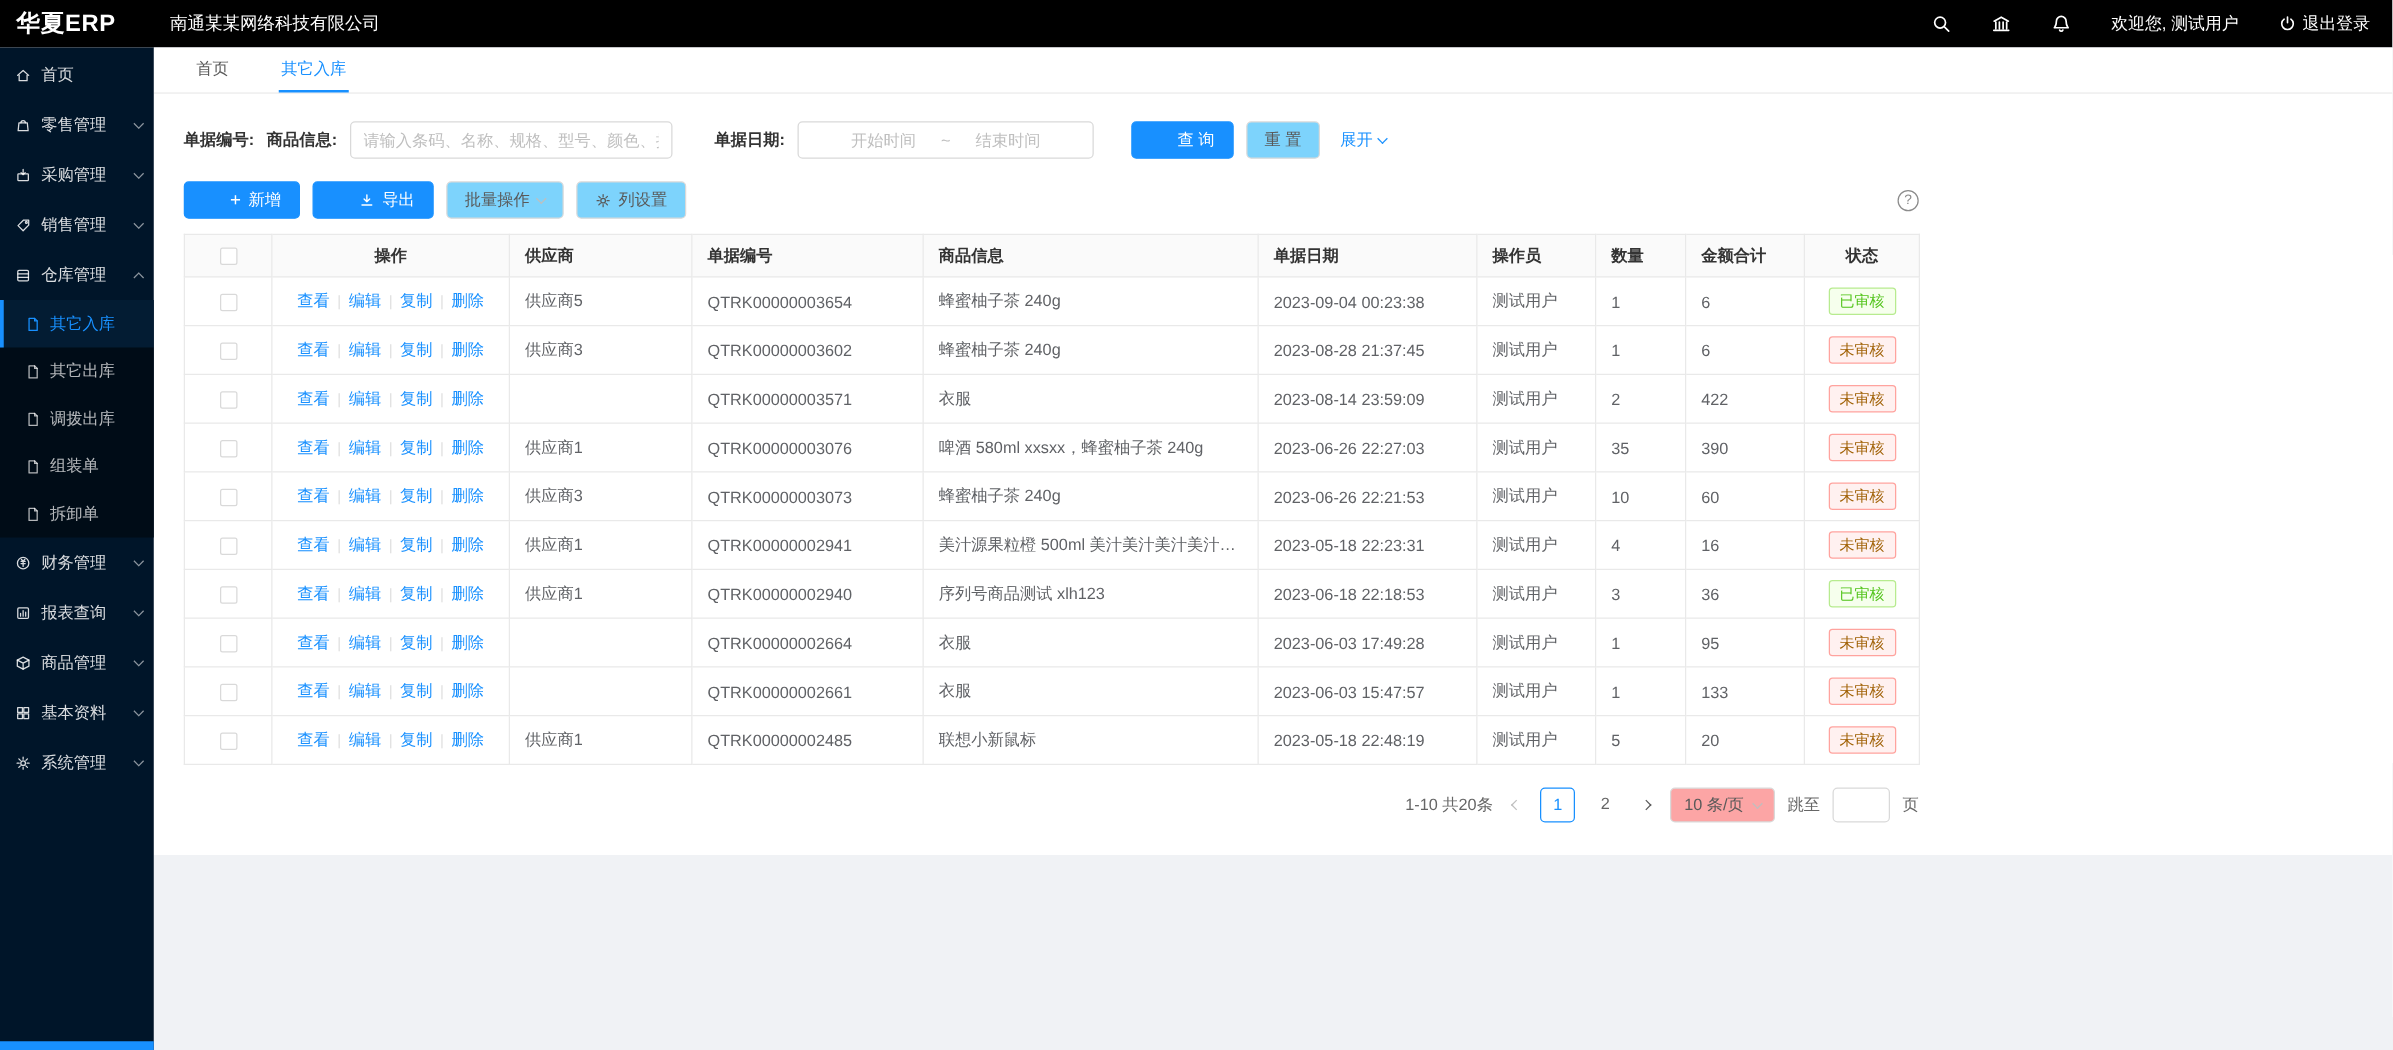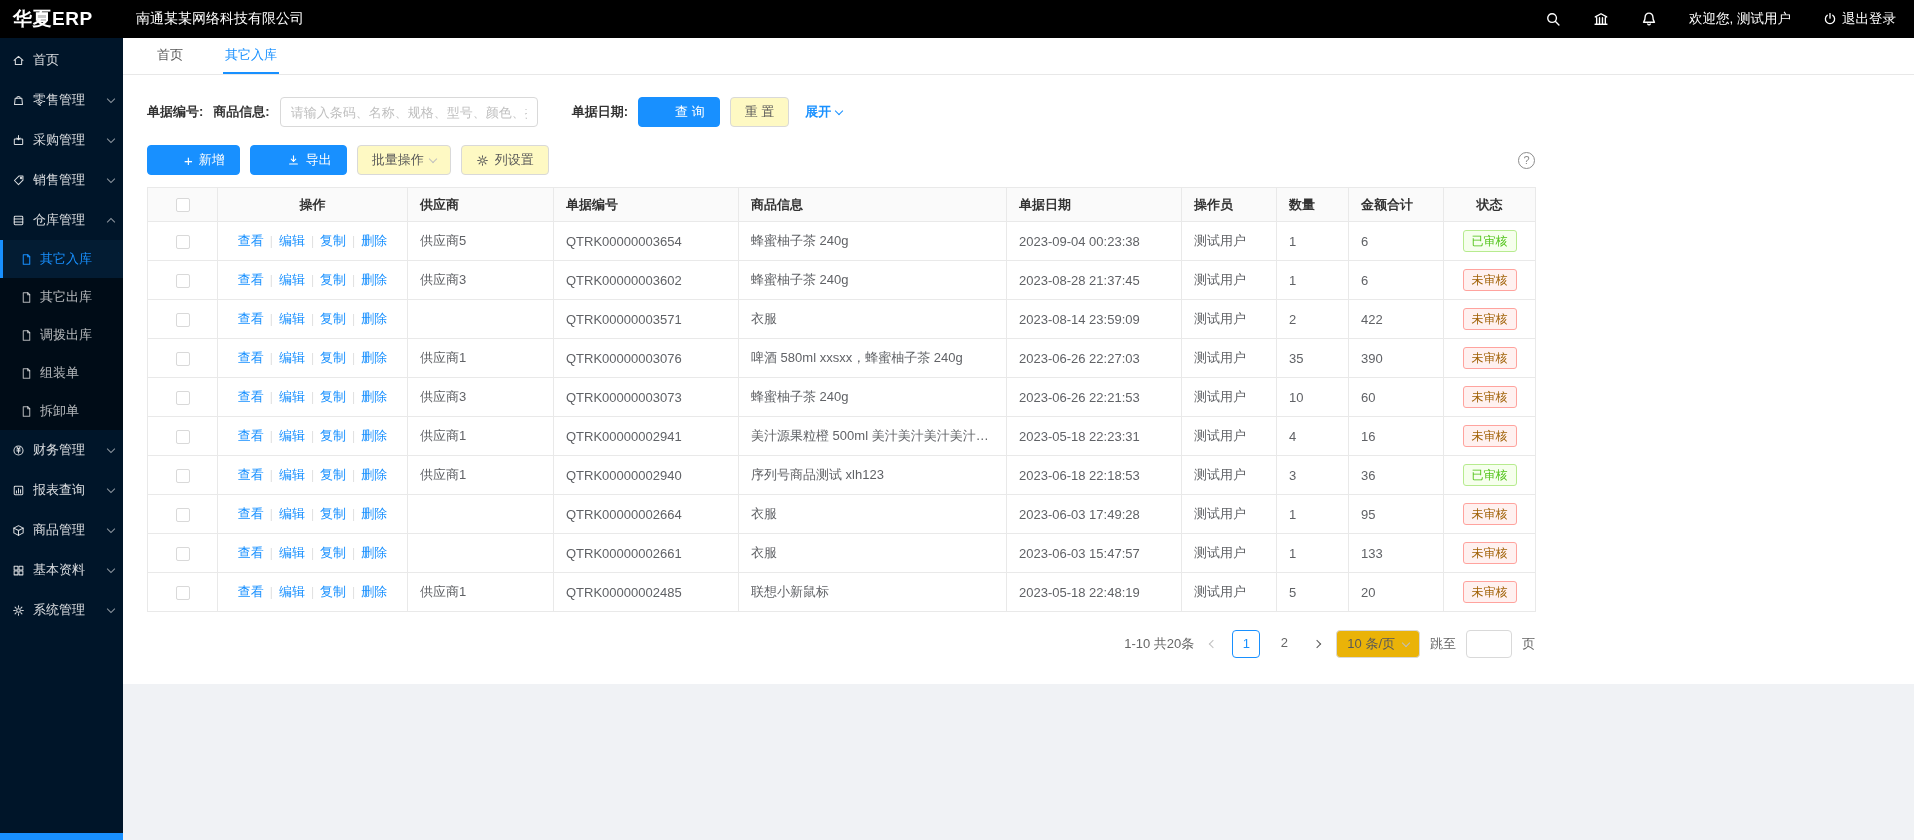--- a/index.html
+++ b/index.html
@@ -47,25 +47,25 @@
   .filters { display:flex; align-items:center; margin-bottom:18px; }
   .flabel { font-weight:600; color:#333; margin-right:10px; white-space:nowrap; }
   .inp { height:30px; border:1px solid #d9d9d9; border-radius:4px; padding:0 10px; font-size:13px; font-family:inherit; color:#333; background:#fff; }
   .inp::placeholder { color:#bfbfbf; }
   .w-bill { width:253px; margin-right:34px; }
   .w-goods { width:258px; margin-right:34px; }
   .daterange { width:237px; height:30px; border:1px solid #d9d9d9; border-radius:4px; display:flex; align-items:center; justify-content:center; margin-right:30px; padding:0 4px; cursor:pointer; background:#fff; }
   .daterange input { border:none; outline:none; width:88px; text-align:center; font-size:13px; font-family:inherit; color:#333; }
   .daterange input::placeholder { color:#bfbfbf; }
   .dsep { color:#bfbfbf; padding:0 2px; }
-  .btn { height:30px; border-radius:4px; border:1px solid #d9d9d9; background:#fef9c3; color:#595959; font-size:13px; padding:0 14px; display:inline-flex; align-items:center; gap:6px; cursor:pointer; font-family:inherit; white-space:nowrap; }
+  .btn { height:30px; border-radius:4px; border:1px solid #d9d9d9; background:#7dd3fc; color:#595959; font-size:13px; padding:0 14px; display:inline-flex; align-items:center; gap:6px; cursor:pointer; font-family:inherit; white-space:nowrap; }
   .btn.primary { background:#1890ff; border-color:#1890ff; color:#fff;padding-left:36px; }
   .btn .i svg { width:13px; height:13px; display:block; }
   .plus { font-size:15px; line-height:1; }
-  .link-expand { color:#1890ff; display:inline-flex; align-items:center; gap:5px; margin-left:16px; cursor:pointer;font-weight:bold; }
+  .link-expand { color:#1890ff; display:inline-flex; align-items:center; gap:5px; margin-left:16px; cursor:pointer; }
   
   .toolbar { display:flex; align-items:center; gap:10px; margin-bottom:12px; }
   .help { margin-left:auto; width:17px; height:17px; border-radius:50%; border:1px solid #8c8c8c; color:#8c8c8c; font-size:11px; display:flex; align-items:center; justify-content:center; cursor:pointer; }
   
   table { width:1388px; border-collapse:collapse; table-layout:fixed; }
   th, td { border:1px solid #e9e9e9; }
   th { background:#fafafa; font-weight:600; color:#333; height:34px; padding:0 12px; text-align:left; font-size:13px; }
   td { height:39px; padding:0 12px; color:#606266; font-size:13px; white-space:nowrap; overflow:hidden; text-overflow:ellipsis; }
   .center { text-align:center; }
   a.action { color:#1890ff; text-decoration:none; cursor:pointer; }
@@ -73,21 +73,21 @@
   .checkbox { width:14px; height:14px; border:1px solid #d9d9d9; border-radius:2px; background:#fff; display:inline-block; vertical-align:middle; cursor:pointer; }
   .badge { display:inline-block; font-size:12px; padding:0 8px; line-height:20px; border-radius:3px; border:1px solid; }
   .badge.approved { color:#52c41a; border-color:#b7eb8f; background:#f6ffed; }
   .badge.pending  { color:#a16207; border-color:#ffa39e; background:#fff1f0; }
   
   .pagination { display:flex; align-items:center; justify-content:flex-end; gap:10px; margin-top:18px; color:#666; }
   .pg-arrow { width:18px; height:28px; display:flex; align-items:center; justify-content:center; color:#bfbfbf; cursor:pointer; }
   .pg-arrow.next { color:#595959; }
   .pg-num { min-width:28px; height:28px; line-height:26px; text-align:center; border-radius:4px; cursor:pointer; }
   .pg-num.active { border:1px solid #1890ff; color:#1890ff; background:#fff; }
-  .pg-size { height:28px; border:1px solid #d9d9d9; border-radius:4px; display:inline-flex; align-items:center; gap:8px; padding:0 10px; cursor:pointer; color:#595959; background:#eab308; }
+  .pg-size { height:28px; border:1px solid #d9d9d9; border-radius:4px; display:inline-flex; align-items:center; gap:8px; padding:0 10px; cursor:pointer; color:#595959; background:#fca5a5; }
   .pg-size .chev { color:#bfbfbf; }
   .jump-input { width:46px; height:28px; border:1px solid #d9d9d9; border-radius:4px; font-family:inherit; padding:0 6px; }
 </style>
 </head>
 <body>
 
 <header class="topbar">
   <div class="logo">华夏ERP</div>
   <div class="company">南通某某网络科技有限公司</div>
   <div class="top-right">
@@ -287,20 +287,25 @@
     </div>
 
     <div class="page">
       <div class="inner">
 
         <div class="filters">
           <span class="flabel">单据编号:</span>
           <span class="flabel">商品信息:</span>
           <input class="inp w-goods" placeholder="请输入条码、名称、规格、型号、颜色、扩展..." style="">
           <span class="flabel">单据日期:</span>
+          <div class="daterange">
+            <input placeholder="开始时间" style="">
+            <span class="dsep">~</span>
+            <input placeholder="结束时间" style="">
+          </div>
           <button class="btn primary">查 询</button>
           <button class="btn" style="margin-left:10px">重 置</button>
           <span class="link-expand">
             <span>展开</span>
             <span class="chev down"></span>
           </span>
         </div>
 
         <div class="toolbar">
           <button class="btn primary">

